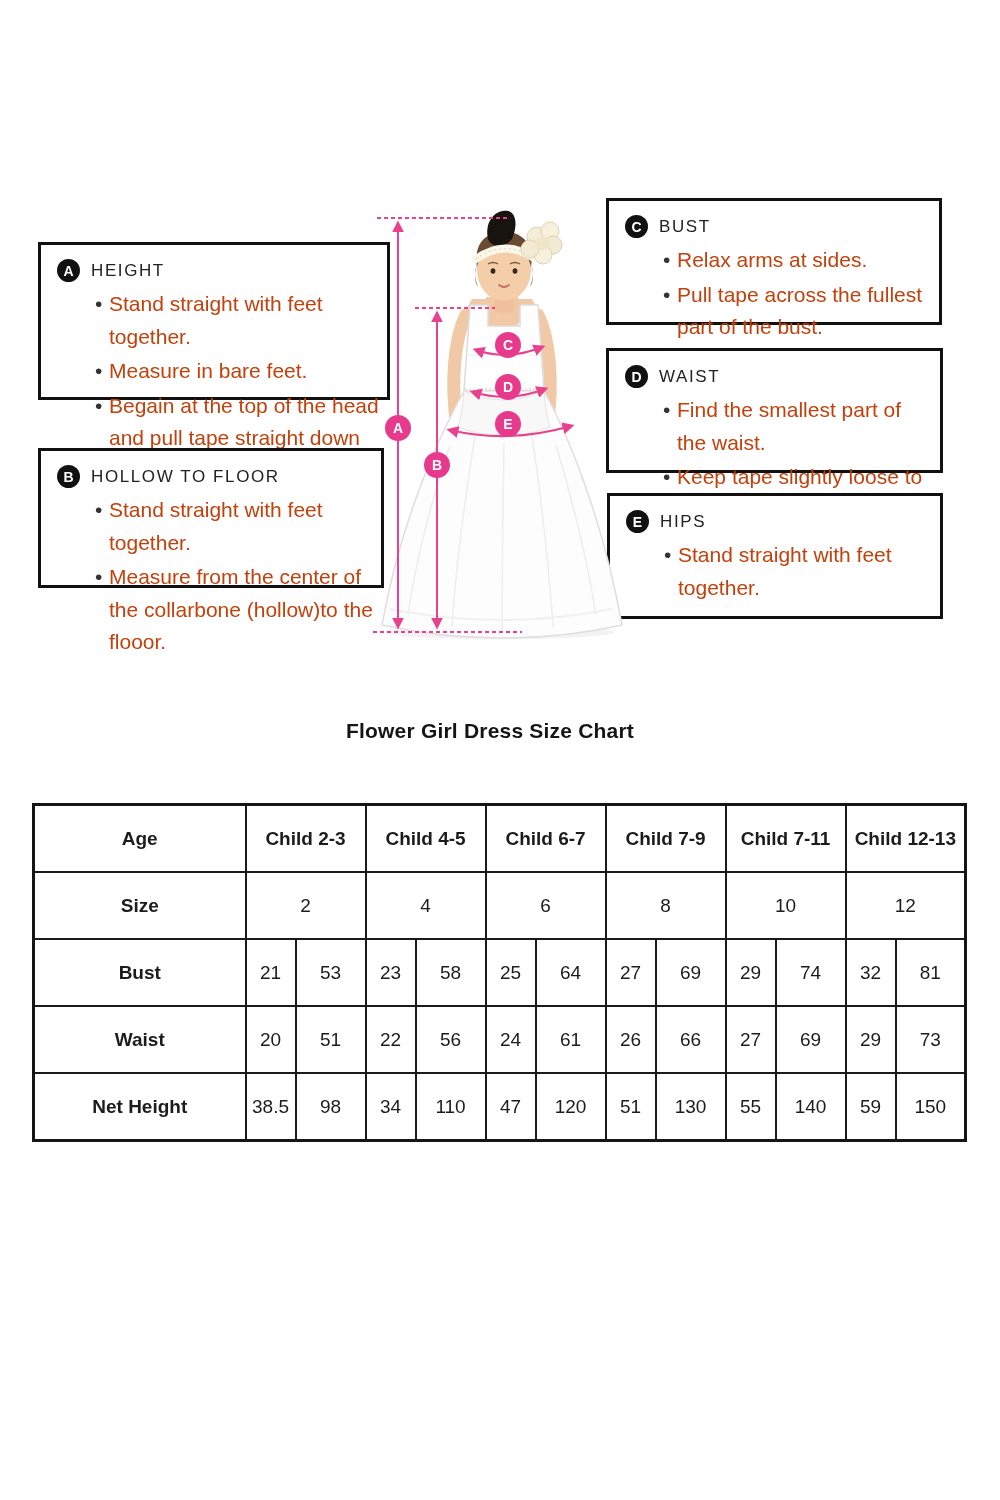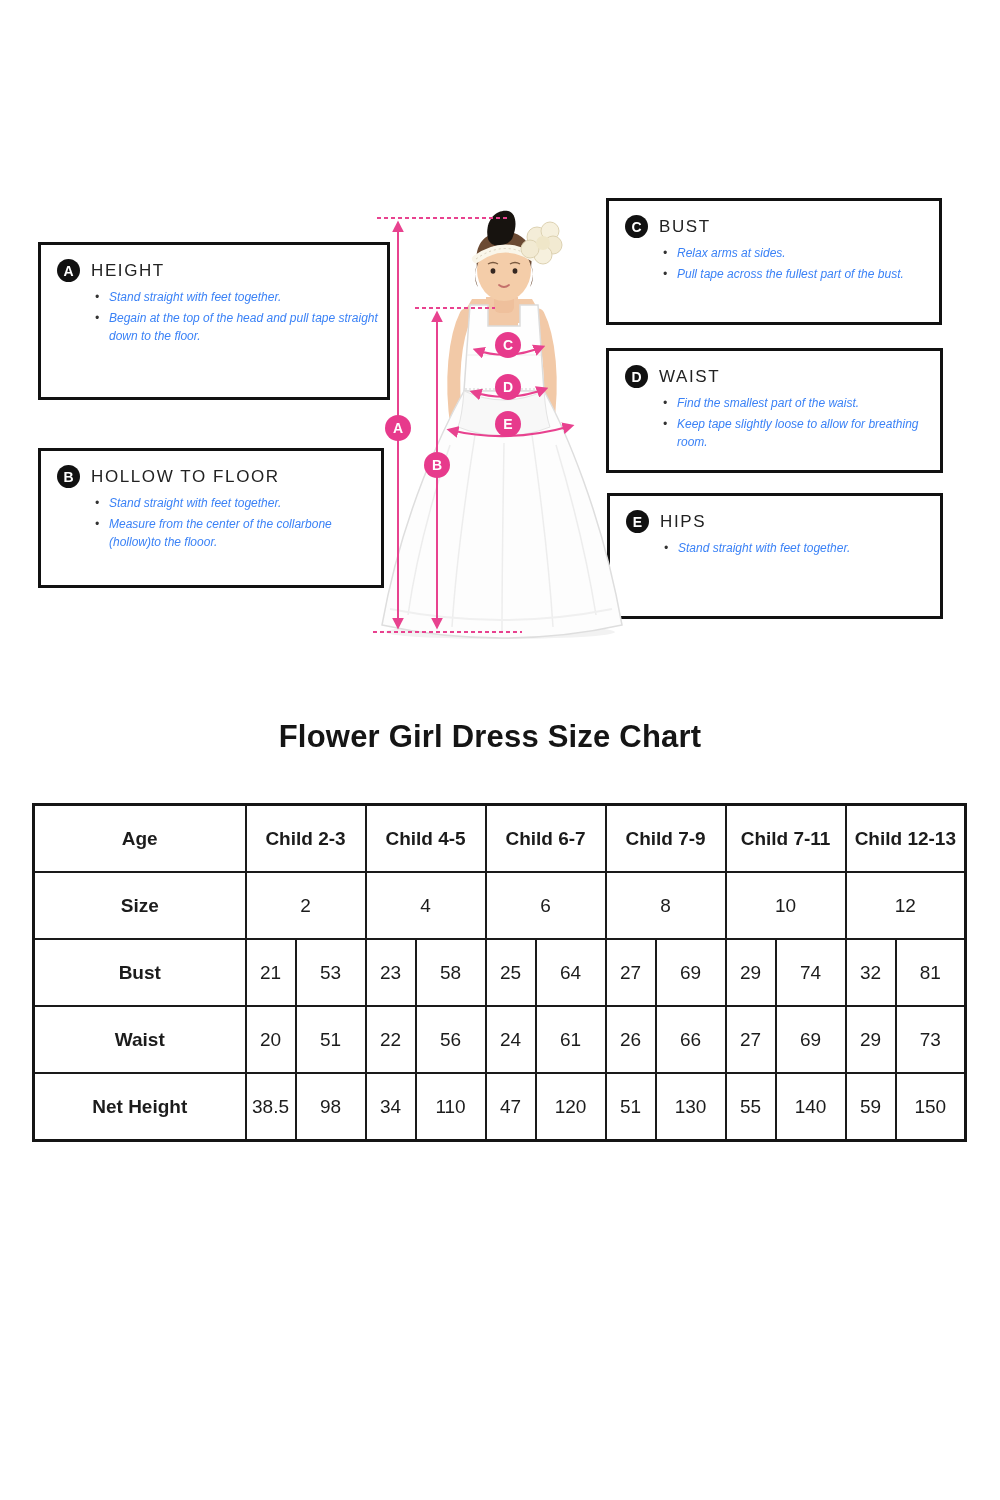--- a/index.html
+++ b/index.html
@@ -14,30 +14,30 @@
   }
   .spec-title{display:flex;align-items:center;gap:11px;margin:2px 0 6px 2px;}
   .badge{
     width:23px;height:23px;border-radius:50%;background:#111111;color:#ffffff;
     font-weight:bold;font-size:14px;display:flex;align-items:center;justify-content:center;
     flex:0 0 23px;
   }
   .spec-title .t{font-size:17px;letter-spacing:1.6px;color:#222;}
   .spec-box ul{list-style:none;margin:0;padding:0 0 0 40px;}
   .spec-box li{
-    position:relative;font-size:12px;line-height:1.55;color:#3b82f6;
-    padding-left:14px;margin:2px 0;font-style:italic;
+    position:relative;font-size:21px;line-height:1.55;color:#c2410c;
+    padding-left:14px;margin:2px 0;
   }
   .spec-box li::before{content:"•";position:absolute;left:0;top:0;color:#333;}
   .box-a li,.box-b li{max-width:283px;}
   .box-c li,.box-d li,.box-e li{max-width:268px;}
   
   .chart-title{
     position:absolute;left:0;top:719px;width:980px;text-align:center;
-    font-size:31px;font-weight:bold;color:#151515;letter-spacing:0.2px;
+    font-size:21px;font-weight:bold;color:#151515;letter-spacing:0.2px;
   }
   
   table.size-chart{
     position:absolute;left:32px;top:803px;width:932px;border-collapse:collapse;
     table-layout:fixed;border:3px solid #151515;
   }
   table.size-chart td{
     border:2px solid #1a1a1a;text-align:center;vertical-align:middle;
     height:65px;font-size:19px;padding:0 2px;overflow:hidden;
   }
@@ -52,20 +52,21 @@
 
 <div id="canvas">
 
   <div class="spec-box box-a" style="left:38px;top:242px;width:352px;height:158px;">
     <div class="spec-title">
       <span class="badge">A</span>
       <span class="t">HEIGHT</span>
     </div>
     <ul>
       <li>Stand straight with feet together.</li>
+      <li>Measure in bare feet.</li>
       <li>Begain at the top of the head and pull tape straight down to the floor.</li>
     </ul>
   </div>
 
   <div class="spec-box box-b" style="left:38px;top:448px;width:346px;height:140px;">
     <div class="spec-title">
       <span class="badge">B</span>
       <span class="t">HOLLOW TO FLOOR</span>
     </div>
     <ul>

